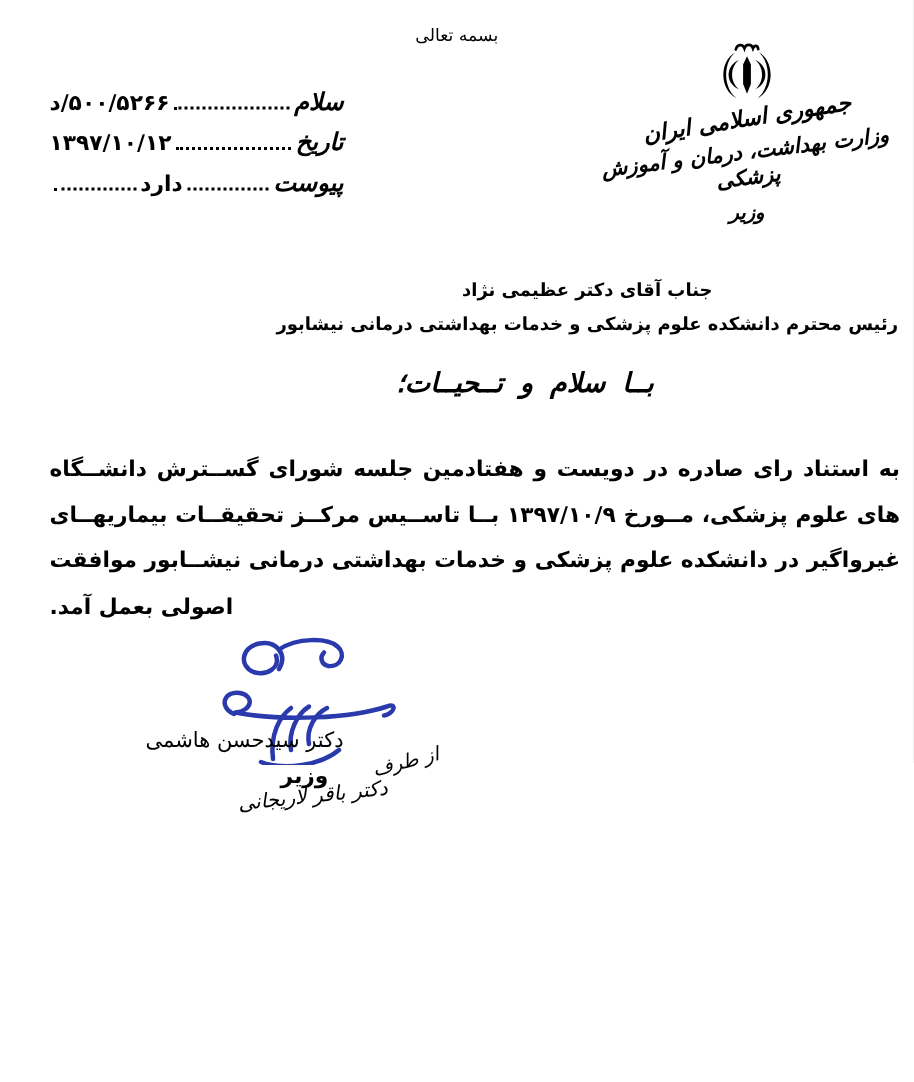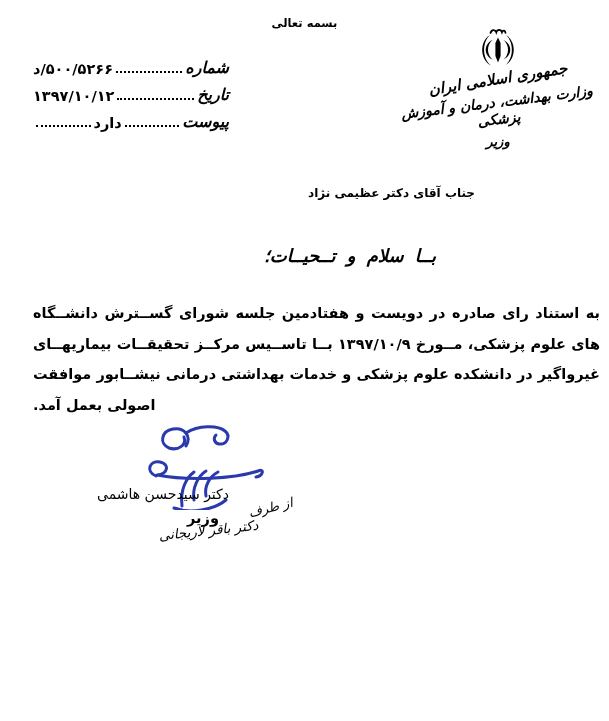--- a/index.html
+++ b/index.html
@@ -2,21 +2,21 @@
 <html lang="fa" style="--sig: #2a3aad; --ink: #000000;"><head>
 <meta charset="utf-8">
 <style>
   html,body{margin:0;padding:0;background:#e8e8e8;}
   .page{
     position:relative;width:609px;height:721px;background:#fff;overflow:hidden;
     font-family:"DejaVu Sans",sans-serif;color:#000;margin:0 auto;
   }
   
   .basmala{position:absolute;top:16px;left:0;right:0;text-align:center;
-    font-size:11.5px;font-weight:bold;}
+    font-size:11.5px;font-weight:normal;}
   
   .meta{position:absolute;top:50px;left:33px;width:196px;direction:rtl;}
   .meta-row{display:flex;align-items:flex-end;height:27px;}
   .meta-label{font-family:"DejaVu Serif",serif;font-style:italic;font-weight:bold;
     font-size:16px;white-space:nowrap;}
   .leader{flex:1;border-bottom:2px dotted #000;margin:0 3px 4px 3px;min-width:8px;}
   .meta-value{font-weight:bold;font-size:14.5px;white-space:nowrap;letter-spacing:.5px;}
   .ltr-num{direction:ltr;unicode-bidi:bidi-override;}
   
   .letterhead{position:absolute;top:26px;right:6px;width:210px;text-align:center;}
@@ -57,21 +57,21 @@
 </style>
 </head>
 <body>
 
 <div class="page" style="background: rgb(255, 255, 255);">
 
   <div class="basmala">بسمه تعالی</div>
 
   <div class="meta">
     <div class="meta-row">
-      <span class="meta-label">شماره</span>
+      <span class="meta-label">سلام</span>
       <span class="leader"></span>
       <span class="meta-value ltr-num">د/۵۰۰/۵۲۶۶</span>
     </div>
     <div class="meta-row">
       <span class="meta-label">تاریخ</span>
       <span class="leader"></span>
       <span class="meta-value ltr-num">۱۳۹۷/۱۰/۱۲</span>
     </div>
     <div class="meta-row">
       <span class="meta-label">پیوست</span>
@@ -90,20 +90,21 @@
       <path class="emblem-fill" d="M12 9 C4 16 4 32.5 13 39.5 C1.5 33.5 1.5 15 12 9 Z"></path>
       <path class="emblem-fill" d="M28 9 C36 16 36 32.5 27 39.5 C38.5 33.5 38.5 15 28 9 Z"></path>
     </svg>
     <div class="lh-country">جمهوری اسلامی ایران</div>
     <div class="lh-ministry">وزارت بهداشت، درمان و آموزش پزشکی</div>
     <div class="lh-office">وزیر</div>
   </div>
 
   <div class="recipient">
     <div>جناب آقای دکتر عظیمی نژاد</div>
+    <div>رئیس محترم دانشکده علوم پزشکی و خدمات بهداشتی درمانی نیشابور</div>
   </div>
 
   <div class="salutation">بــا سلام و تــحیــات؛</div>
 
   <div class="body-text">
     <div class="jline">به استناد رای صادره در دویست و هفتادمین جلسه شورای گســترش دانشــگاه</div>
     <div class="jline">های علوم پزشکی، مــورخ ۱۳۹۷/۱۰/۹ بــا تاســیس مرکــز تحقیقــات بیماریهــای</div>
     <div class="jline">غیرواگیر در دانشکده علوم پزشکی و خدمات بهداشتی درمانی نیشــابور موافقت</div>
     <div class="lline">اصولی بعمل آمد.</div>
   </div>

